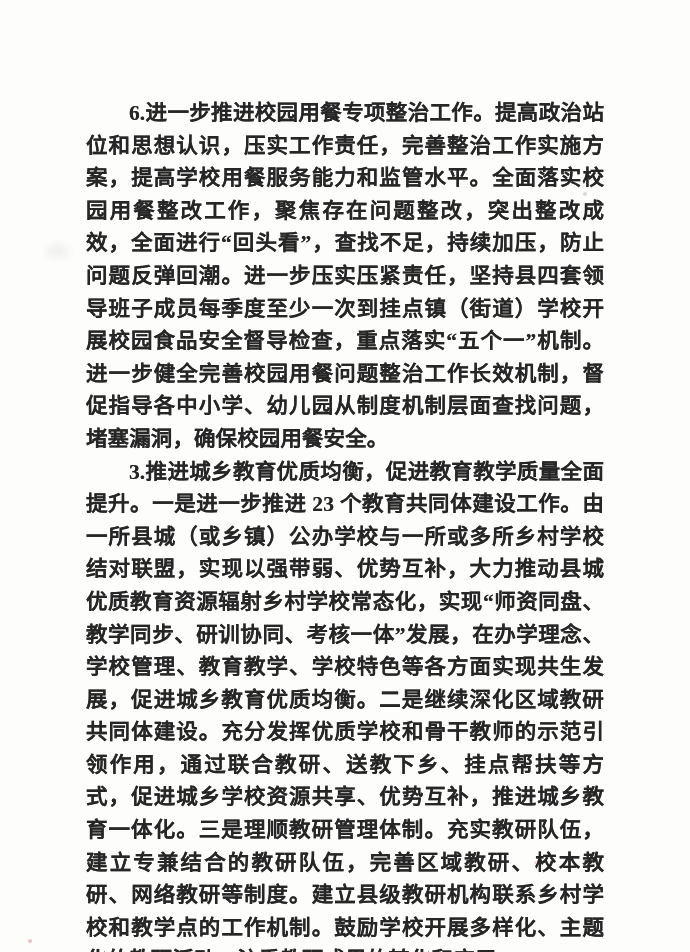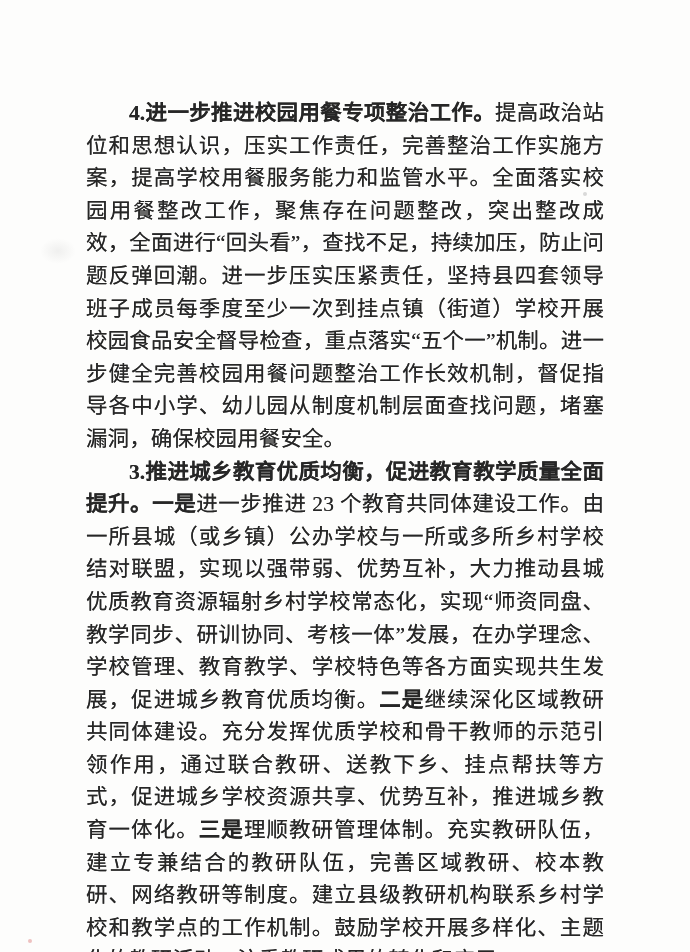--- a/index.html
+++ b/index.html
@@ -28,21 +28,21 @@
     margin: 0;
     padding: 0;
     text-indent: 2em;
     font-size: 21.5px;
     line-height: 32.6px;
     text-align: justify;
     text-justify: inter-ideograph;
     letter-spacing: 0.1px;
     text-shadow: 0 0 0.45px rgba(38,38,38,0.75);
   }
-  .run { font-weight: 400; }
+  .run { font-weight: 700; }
   .run.bold { font-weight: 700; }
 
   
   .artifact {
     position: absolute;
     pointer-events: none;
   }
   .artifact.smudge-left {
     left: 40px; top: 238px;
     width: 36px; height: 26px;
@@ -62,20 +62,20 @@
     left: 534px; top: 861px;
     width: 3px; height: 3px; border-radius: 50%;
     background: rgba(225,140,140,0.35);
   }
 </style>
 </head>
 <body>
 
 <div class="page">
   <div class="text-block">
-      <p><span class="run bold">4.进一步推进校园用餐专项整治工作。</span><span class="run">提高政治站位和思想认识，压实工作责任，完善整治工作实施方案，提高学校用餐服务能力和监管水平。全面落实校园用餐整改工作，聚焦存在问题整改，突出整改成效，全面进行“回头看”，查找不足，持续加压，防止问题反弹回潮。进一步压实压紧责任，坚持县四套领导班子成员每季度至少一次到挂点镇（街道）学校开展校园食品安全督导检查，重点落实“五个一”机制。进一步健全完善校园用餐问题整治工作长效机制，督促指导各中小学、幼儿园从制度机制层面查找问题，堵塞漏洞，确保校园用餐安全。</span></p>
+      <p><span class="run bold">6.进一步推进校园用餐专项整治工作。</span><span class="run">提高政治站位和思想认识，压实工作责任，完善整治工作实施方案，提高学校用餐服务能力和监管水平。全面落实校园用餐整改工作，聚焦存在问题整改，突出整改成效，全面进行“回头看”，查找不足，持续加压，防止问题反弹回潮。进一步压实压紧责任，坚持县四套领导班子成员每季度至少一次到挂点镇（街道）学校开展校园食品安全督导检查，重点落实“五个一”机制。进一步健全完善校园用餐问题整治工作长效机制，督促指导各中小学、幼儿园从制度机制层面查找问题，堵塞漏洞，确保校园用餐安全。</span></p>
       <p><span class="run bold">3.推进城乡教育优质均衡，促进教育教学质量全面提升。</span><span class="run bold">一是</span><span class="run">进一步推进 23 个教育共同体建设工作。由一所县城（或乡镇）公办学校与一所或多所乡村学校结对联盟，实现以强带弱、优势互补，大力推动县城优质教育资源辐射乡村学校常态化，实现“师资同盘、教学同步、研训协同、考核一体”发展，在办学理念、学校管理、教育教学、学校特色等各方面实现共生发展，促进城乡教育优质均衡。</span><span class="run bold">二是</span><span class="run">继续深化区域教研共同体建设。充分发挥优质学校和骨干教师的示范引领作用，通过联合教研、送教下乡、挂点帮扶等方式，促进城乡学校资源共享、优势互补，推进城乡教育一体化。</span><span class="run bold">三是</span><span class="run">理顺教研管理体制。充实教研队伍，建立专兼结合的教研队伍，完善区域教研、校本教研、网络教研等制度。建立县级教研机构联系乡村学校和教学点的工作机制。鼓励学校开展多样化、主题化的教研活动，注重教研成果的转化和应用。</span></p>
     </div>
   <div class="artifact smudge-left"></div>
   <div class="artifact dot-right"></div>
   <div class="artifact pink-dot-mid"></div>
   <div class="artifact pink-dot-bottom"></div>
 </div>
 
 </body></html>

